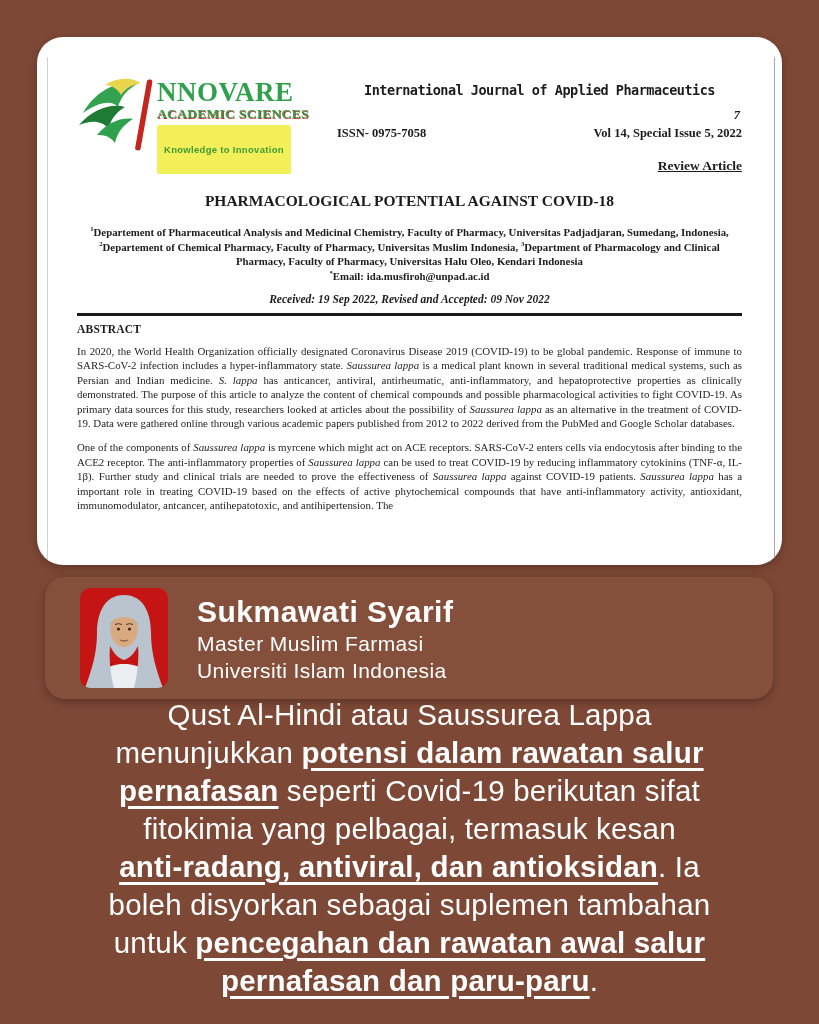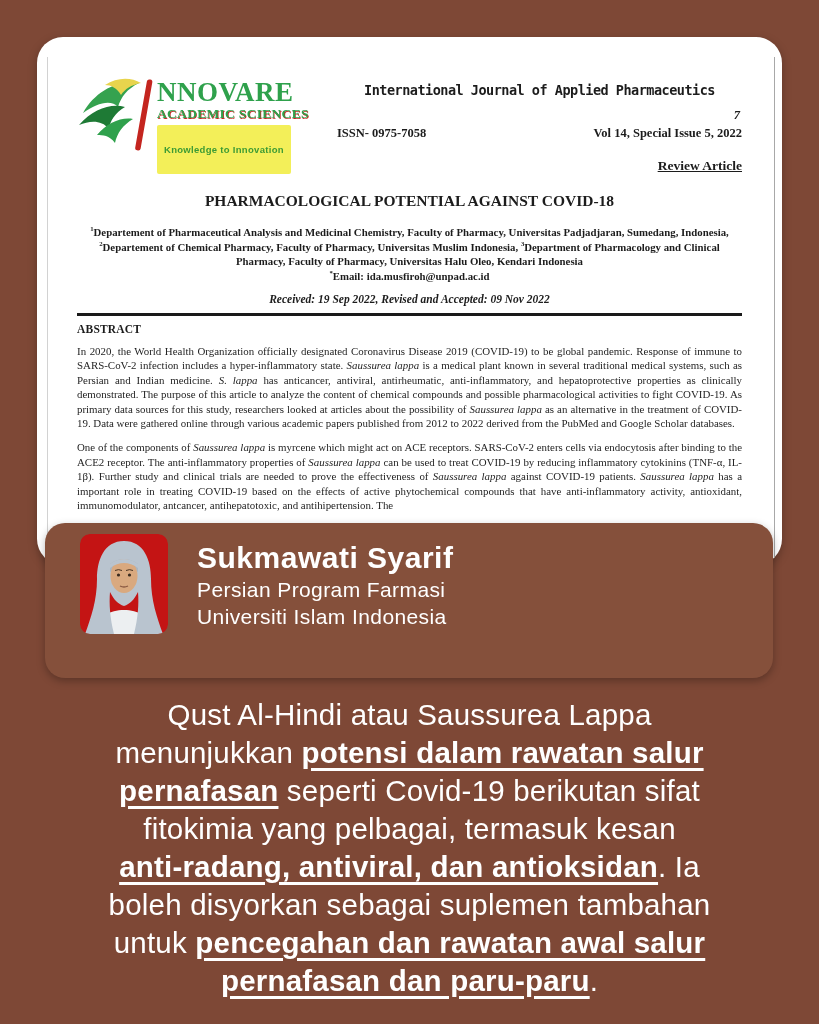--- a/index.html
+++ b/index.html
@@ -107,21 +107,21 @@
     margin-top:7px;font-family:"Liberation Serif",serif;font-weight:bold;font-size:11.5px;
     letter-spacing:0.2px;
   }
   .abstract-p{
     margin-top:9px;text-align:justify;
     font-family:"Liberation Serif",serif;font-size:10.9px;line-height:14.6px;color:#242424;
   }
 
   
   .author-card{
-    position:absolute;left:45px;top:523px;width:728px;height:155px;
+    position:absolute;left:45px;top:577px;width:728px;height:122px;
     background:var(--c-card);
     border-radius:20px;
     box-shadow:0 3px 8px rgba(0,0,0,0.28);
     z-index:5;
   }
   .author-photo{
     position:absolute;left:35px;top:11px;width:88px;height:100px;
     border-radius:10px;overflow:hidden;
   }
   .card-text{
@@ -205,21 +205,21 @@
       <path d="M30 34 Q 44 24 58 34 L 58 30 Q 44 20 30 30 Z" fill="#B9C4CF"></path>
       <circle cx="38.5" cy="41" r="1.6" fill="#3a2a1e"></circle>
       <circle cx="49.5" cy="41" r="1.6" fill="#3a2a1e"></circle>
       <path d="M35 36.5 Q 38.5 34.8 42 36.5" stroke="#4a3423" stroke-width="1" fill="none"></path>
       <path d="M46 36.5 Q 49.5 34.8 53 36.5" stroke="#4a3423" stroke-width="1" fill="none"></path>
       <path d="M40 52 Q 44 54 48 52" stroke="#8a5a43" stroke-width="1.3" fill="none"></path>
     </svg>
   </div>
   <div class="card-text">
     <span class="card-name">Sukmawati Syarif</span>
-    <span class="card-line">Persian Program Farmasi</span>
+    <span class="card-line">Master Muslim Farmasi</span>
     <span class="card-line">Universiti Islam Indonesia</span>
   </div>
 </div>
 
 <div class="summary">
     <div><span>Qust Al-Hindi atau Saussurea Lappa</span></div>
     <div><span>menunjukkan </span><span class="bd ul">potensi dalam rawatan salur</span></div>
     <div><span class="bd ul">pernafasan</span><span> seperti Covid-19 berikutan sifat</span></div>
     <div><span>fitokimia yang pelbagai, termasuk kesan</span></div>
     <div><span class="bd ul">anti-radang, antiviral, dan antioksidan</span><span>. Ia</span></div>

